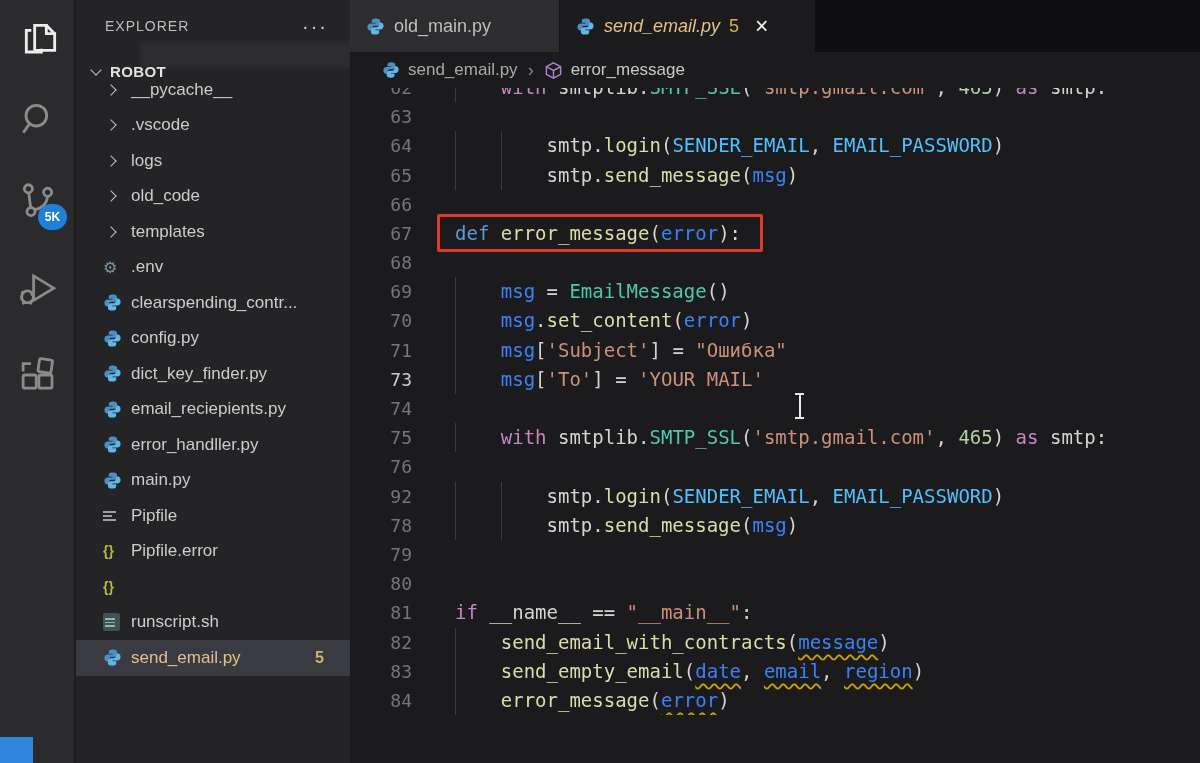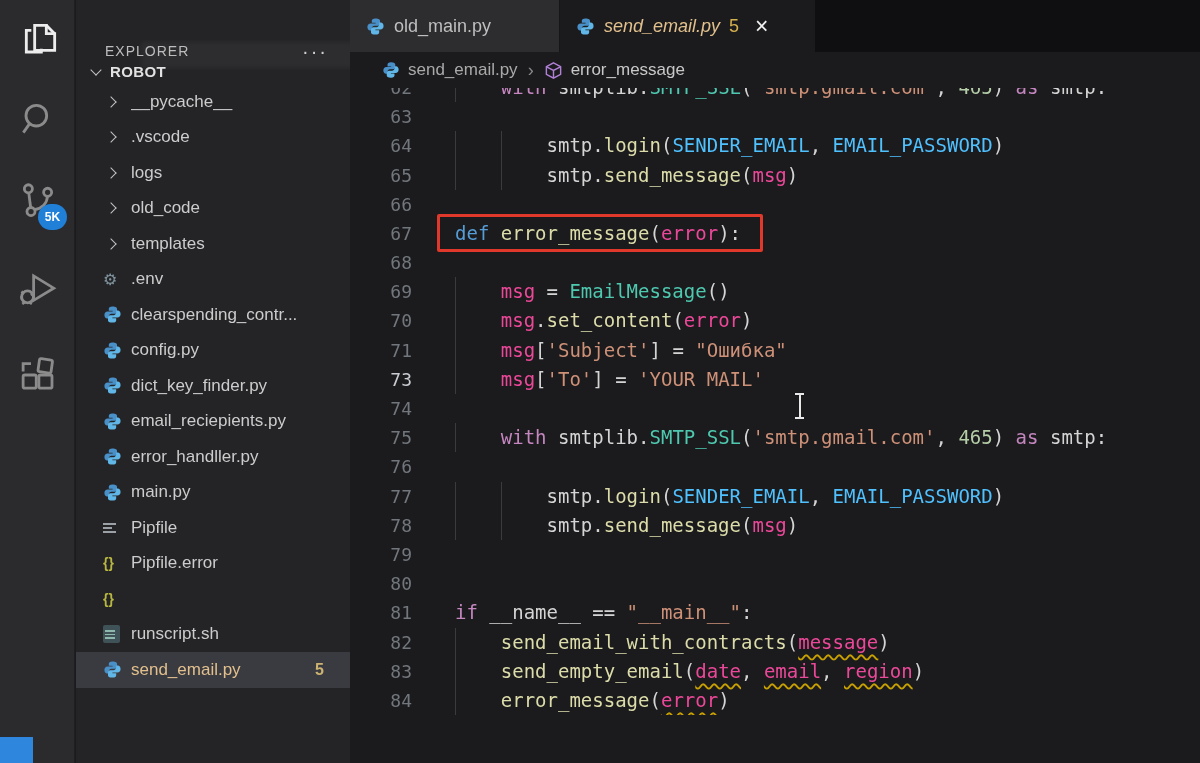--- a/index.html
+++ b/index.html
@@ -15,33 +15,33 @@
   .act-btn svg { display:block; }
   .sc-badge { position:absolute; right:8px; bottom:2px; min-width:29px; height:25px;
               border-radius:13px; background:#2080d8; color:#fff; font-size:12px;
               font-weight:bold; display:flex; align-items:center; justify-content:center;
               padding:13px 4px; }
 
   
   .sidebar { position:absolute; left:76px; top:0; width:274px; height:763px;
              background:#242427; color:#cccccc; }
   .sidebar-header { position:absolute; top:0; left:0; right:0; height:52px;
-                    display:flex; align-items:center; padding:0 22px 0 29px;margin-top:25px; }
+                    display:flex; align-items:center; padding:0 22px 0 29px; }
   .sidebar-title { font-size:14px; letter-spacing:1px; color:#bdbdbd; flex:1; }
   .menu-dots { font-size:20px; color:#cfcfcf; letter-spacing:2px; line-height:10px; }
   .watermark { position:absolute; left:65px; top:42px; width:285px; height:26px;
                background:rgba(255,255,255,0.045); border-radius:3px; filter:blur(2px); }
   .section-row { position:absolute; top:56px; left:0; right:0; height:30px;
                  display:flex; align-items:center; padding-left:12px; font-weight:bold;
                  font-size:15px; color:#e2e2e2; letter-spacing:.4px; }
   .chev { width:8px; height:8px; border-right:1.6px solid #c3c3c3;
           border-bottom:1.6px solid #c3c3c3; display:inline-block; flex:none; }
   .chev.right { transform:rotate(-45deg); margin:0 10px 0 4px; }
   .chev.down  { transform:rotate(45deg); margin:-3px 10px 0 4px; }
-  #file-tree { position:absolute; top:84px; left:0; right:0; }
+  #file-tree { position:absolute; top:72px; left:0; right:0; }
   .tree-row { height:35.5px; display:flex; align-items:center; padding-left:27px;
               font-size:17px; color:#cccccc; }
   .tree-row.selected { background:#3a3a41; color:#e2c08d; }
   .tree-icon { width:28px; flex:none; display:flex; align-items:center; }
   .tree-label { white-space:nowrap; overflow:hidden; flex:1; }
   .tree-badge { color:#ccb371; font-size:16px; padding-right:26px; font-weight:bold; }
   .icon-gear { color:#7e939c; font-size:16px; }
   .braces { color:#b8b841; font-weight:bold; font-size:14px; }
   .pip-lines i, .shellbox i { display:block; height:2px; background:#9aa0a6;
                               margin:2px 0; width:13px; }
@@ -74,21 +74,21 @@
   .gutter { width:105px; flex:none; text-align:right; padding-right:43px; color:#71777d;
             font-size:18px; }
   .gutter.active { color:#c9ccd1; }
   .line-content { flex:1; position:relative; white-space:pre; font-size:19px; color:#d4d4d4; }
   .guide { position:absolute; top:0; bottom:0; width:1px; background:#3b3b3e; }
   .tok-kw   { color:#c586c0; }
   .tok-kw2  { color:#569cd6; }
   .tok-fn   { color:#dcdcaa; }
   .tok-cls  { color:#4ec9b0; }
   .tok-const{ color:#4fc1ff; }
-  .tok-var  { color:#ec4899; }
+  .tok-var  { color:#3b82f6; }
   .tok-str  { color:#ce9178; }
   .tok-num  { color:#b5cea8; }
   .tok-pl   { color:#d4d4d4; }
   .tok-sq   { text-decoration:underline; text-decoration-style:wavy;
               text-decoration-color:#c8a000; text-decoration-thickness:1.5px;
               text-underline-offset:5px; text-decoration-skip-ink:none; }
   .hl-box { position:absolute; left:-18px; top:-4.5px; width:326px; height:38px;
             border:3px solid #e0392b; border-radius:2px; pointer-events:none; }
 
   
@@ -387,21 +387,21 @@
           </div>
           <div class="code-line">
             <span class="gutter">75</span>
             <div class="line-content"><div class="guide" style="left: 0ch;"></div><span class="tok-pl">    </span><span class="tok-kw">with</span><span class="tok-pl"> </span><span class="tok-pl">smtplib.</span><span class="tok-cls">SMTP_SSL</span><span class="tok-pl">(</span><span class="tok-str">'smtp.gmail.com'</span><span class="tok-pl">, </span><span class="tok-num">465</span><span class="tok-pl">) </span><span class="tok-kw">as</span><span class="tok-pl"> smtp:</span></div>
           </div>
           <div class="code-line">
             <span class="gutter">76</span>
             <div class="line-content"><div class="guide" style="left: 0ch;"></div><div class="guide" style="left: 4ch;"></div></div>
           </div>
           <div class="code-line">
-            <span class="gutter">77</span>
+            <span class="gutter">92</span>
             <div class="line-content"><div class="guide" style="left: 0ch;"></div><div class="guide" style="left: 4ch;"></div><span class="tok-pl">        smtp.</span><span class="tok-fn">login</span><span class="tok-pl">(</span><span class="tok-const">SENDER_EMAIL</span><span class="tok-pl">, </span><span class="tok-const">EMAIL_PASSWORD</span><span class="tok-pl">)</span></div>
           </div>
           <div class="code-line">
             <span class="gutter">78</span>
             <div class="line-content"><div class="guide" style="left: 0ch;"></div><div class="guide" style="left: 4ch;"></div><span class="tok-pl">        smtp.</span><span class="tok-fn">send_message</span><span class="tok-pl">(</span><span class="tok-var">msg</span><span class="tok-pl">)</span></div>
           </div>
           <div class="code-line">
             <span class="gutter">79</span>
             <div class="line-content"></div>
           </div>

